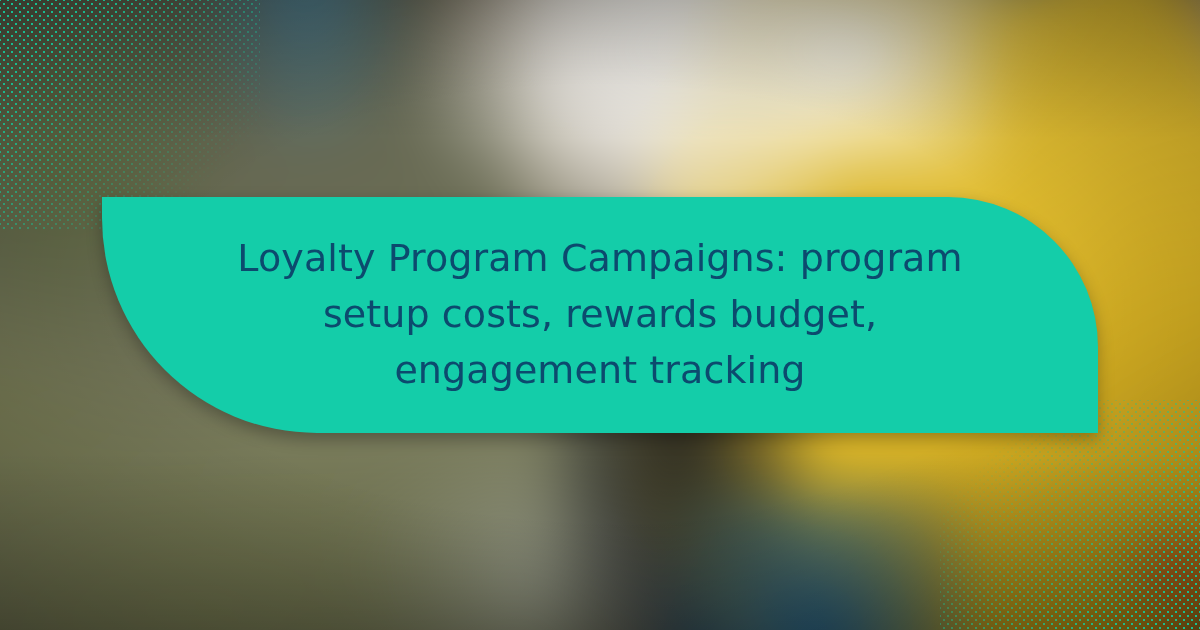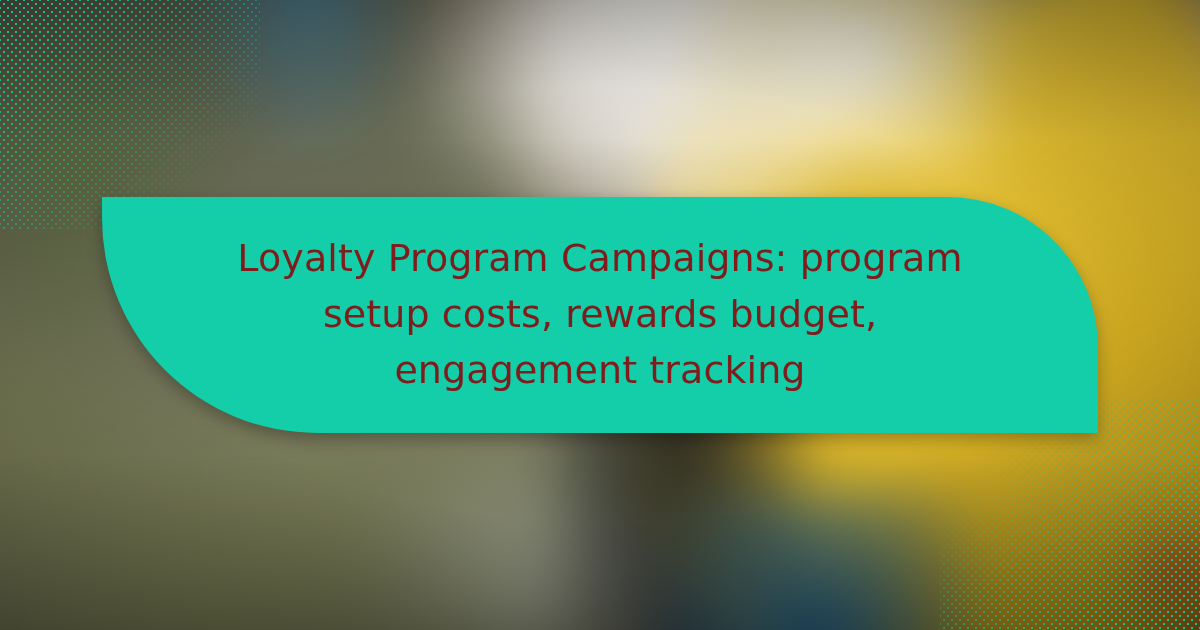--- a/index.html
+++ b/index.html
@@ -172,21 +172,21 @@
     border-radius: 0 150px 0 215px;
     box-shadow: 0 6px 16px rgba(0,0,0,0.28);
     display: flex;
     align-items: center;
     justify-content: center;
   }
   .banner-title {
     width: 800px;
     margin: 0;
     text-align: center;
-    color: #7f1d1d;
+    color: #0c4a6e;
     font-size: 38px;
     font-weight: 400;
     line-height: 1.47;
     letter-spacing: 0.1px;
     font-family: "DejaVu Sans", "Liberation Sans", sans-serif;
   }
 </style>
 </head>
 <body>
 

